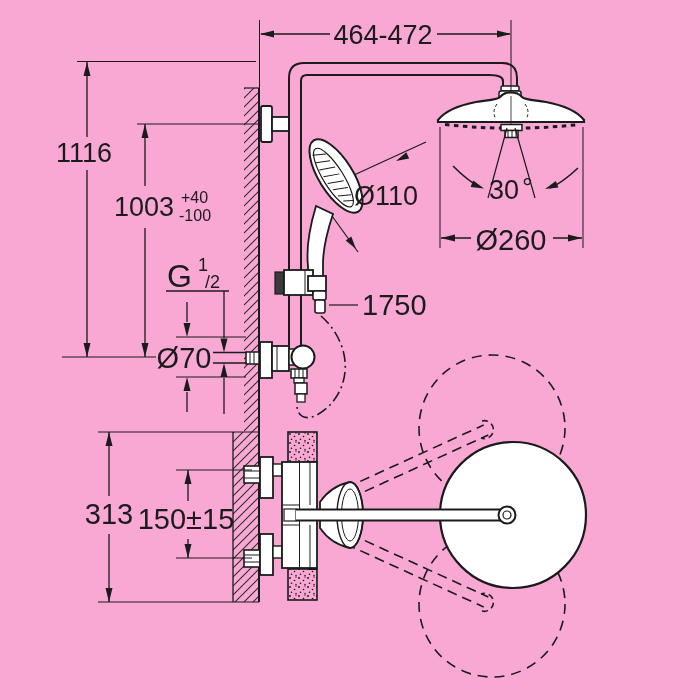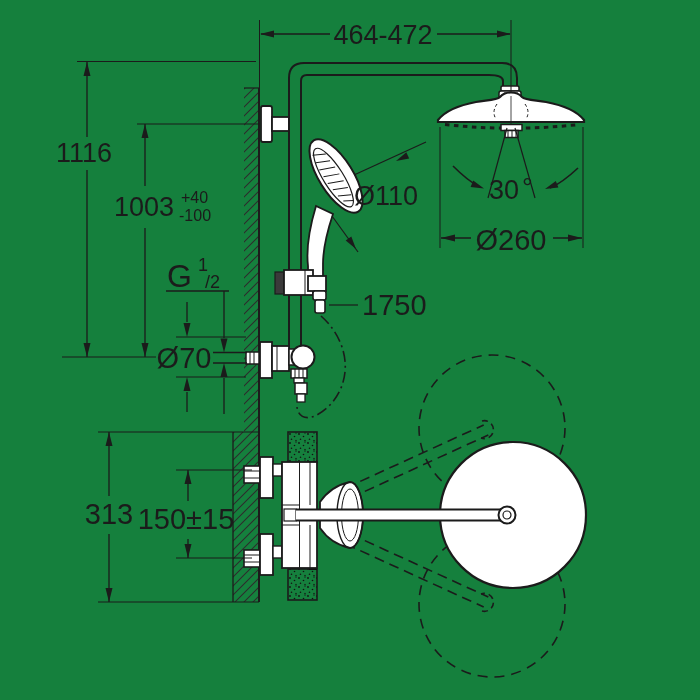--- a/index.html
+++ b/index.html
@@ -1,16 +1,16 @@
 <!DOCTYPE html>
 <html><head>
 <meta charset="utf-8">
 <style>
   html,body{margin:0;padding:0;background:#ffffff;}
-  .stage{width:700px;height:700px;position:relative;background:#15803d;overflow:hidden;}
+  .stage{width:700px;height:700px;position:relative;background:#f9a8d4;overflow:hidden;}
   svg{display:block;}
   text{font-family:"Liberation Sans","DejaVu Sans",sans-serif;fill:#1b1b1b;}
   .dim{font-size:27px;}
   .dim-lg{font-size:29px;}
   .dim-xl{font-size:32px;}
   .tol{font-size:16px;}
   .frac{font-size:18px;}
 </style>
 </head>
 <body>

